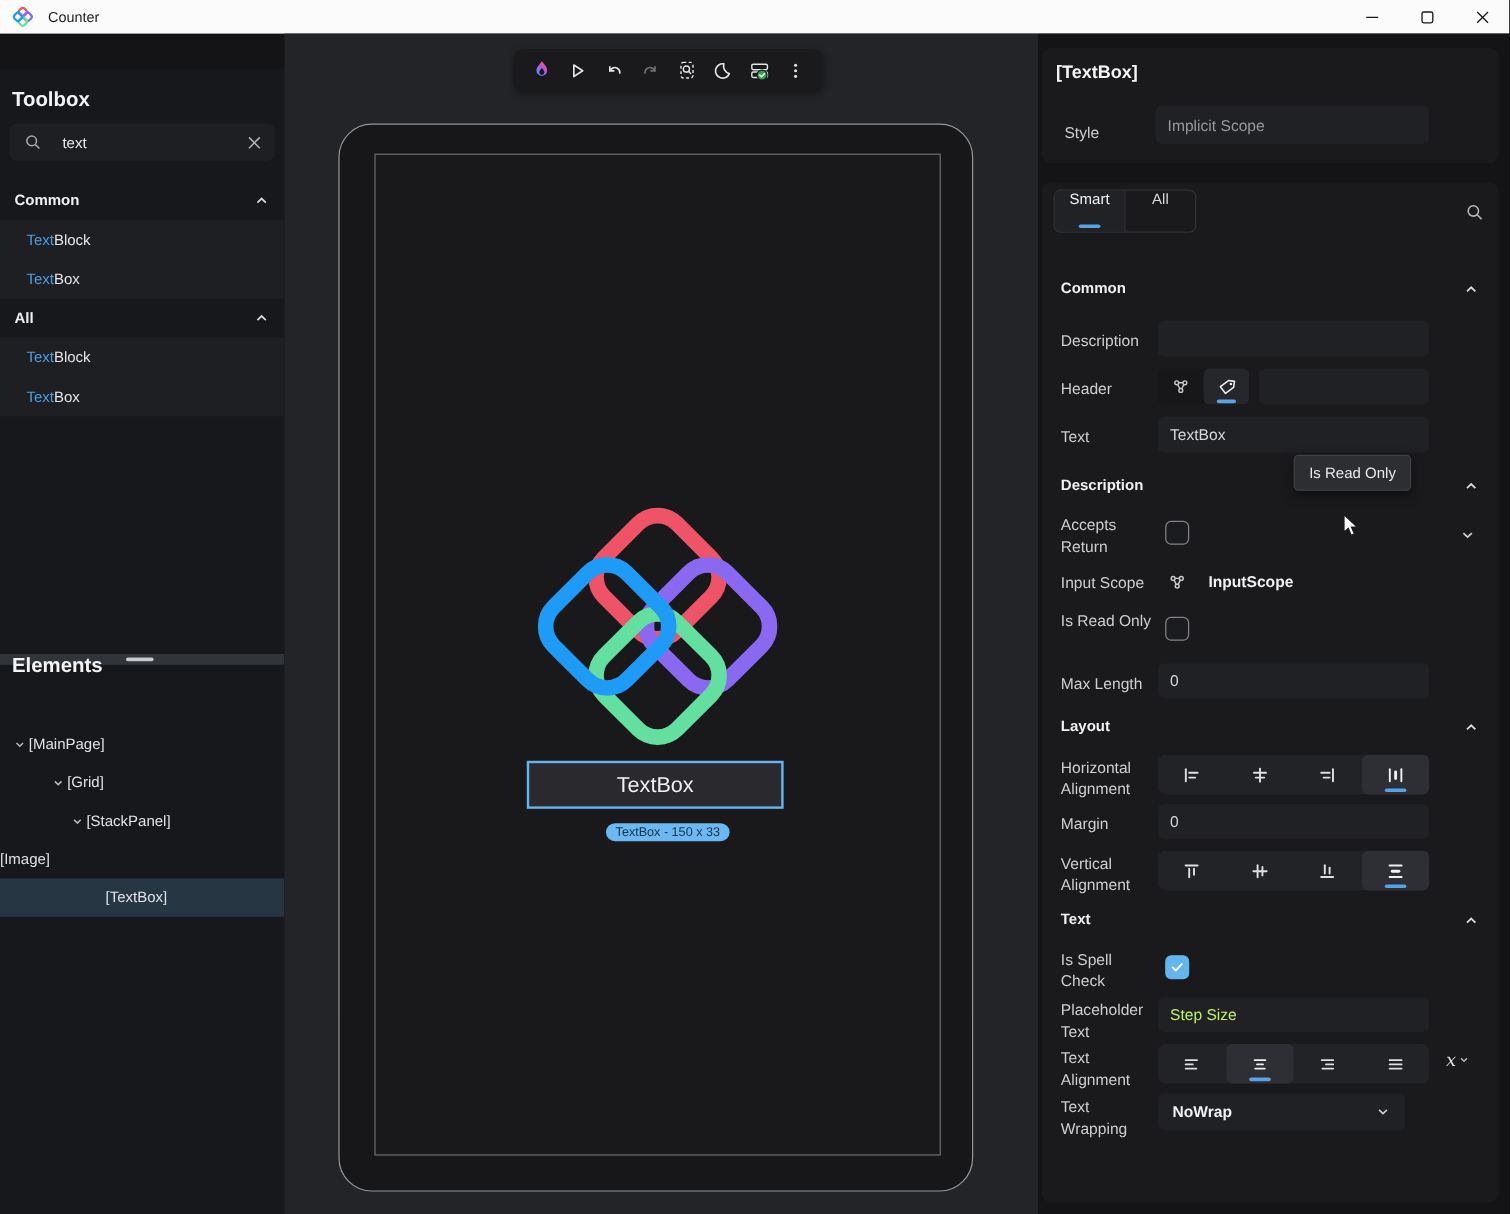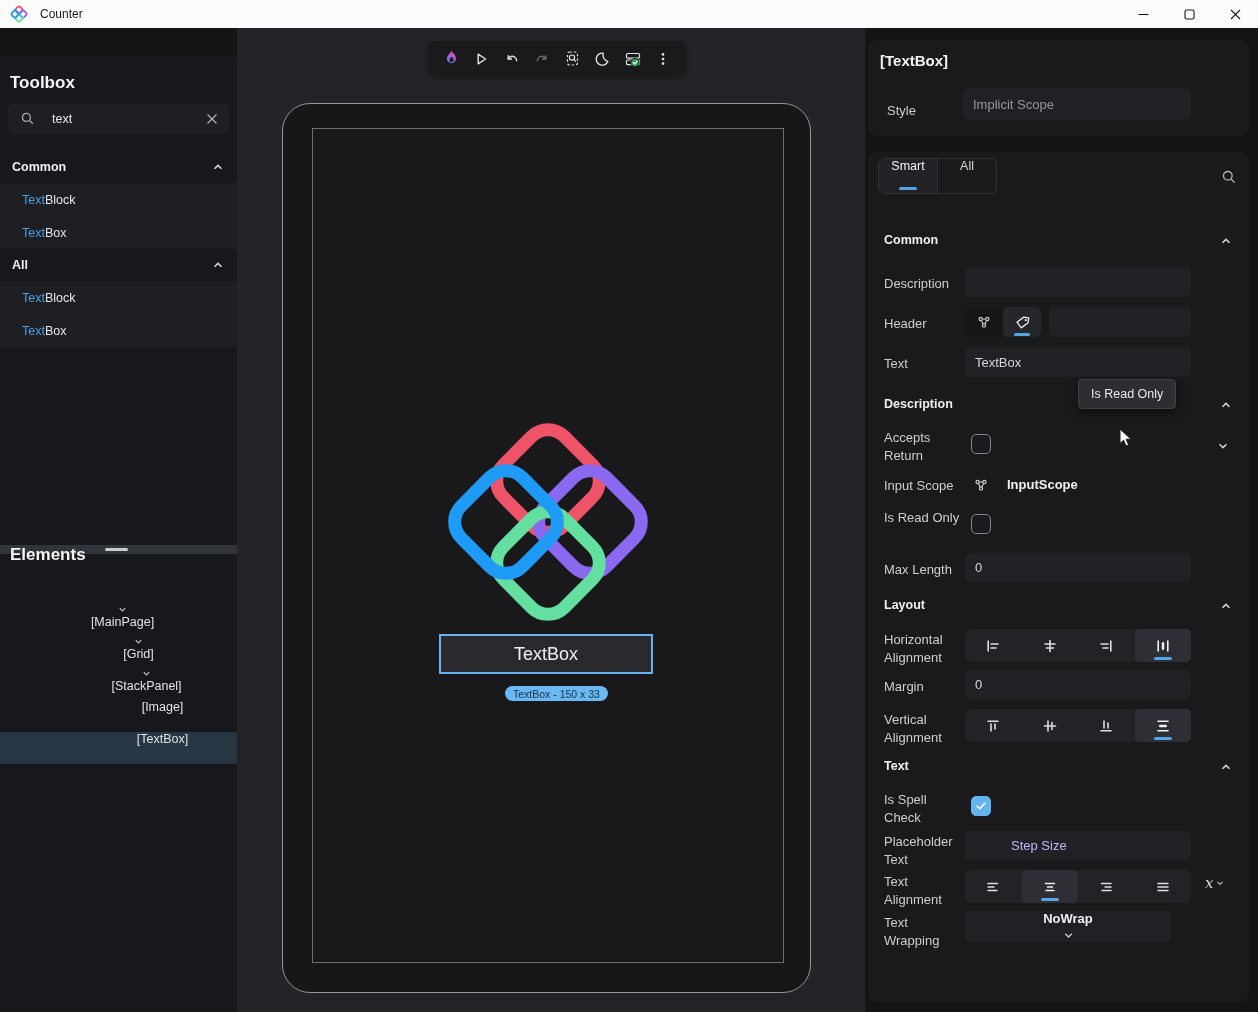--- a/index.html
+++ b/index.html
@@ -15,63 +15,63 @@
   .panel-title{font-size:17px;font-weight:bold;color:#F4F4F6;}
   .searchbox{background:#1E1F23;border-radius:6px;display:flex;align-items:center;}
   .search-val{font-size:12.5px;color:#E9E9EB;margin-left:12px;}
   .sec-row{display:flex;align-items:center;justify-content:space-between;padding:0 12px;}
   .sec-hdr{font-size:12.5px;font-weight:bold;color:#EFEFF1;}
   .tb-list{background:#1E1F22;}
   .tb-item{height:33px;display:flex;align-items:center;padding-left:22px;font-size:12.5px;color:#E6E6E8;}
   .tb-item .m{color:#4E9FE0;}
   .splitter{background:#313438;}
   .splitter-handle{background:#C9CCCE;border-radius:2px;}
-  .tree-row{height:32px;display:flex;align-items:center;font-size:12.5px;color:#E2E2E4;flex-direction:column;}
+  .tree-row{height:32px;display:flex;align-items:center;font-size:12.5px;color:#E2E2E4;}
   .tree-row.sel{background:#263642;}
   .tree-chev{width:16px;display:flex;justify-content:center;}
   
   .canvas{left:237px;top:28px;width:628px;height:984px;background:#222427;}
   .designbar{background:#1A1A1D;border-radius:8px;display:flex;align-items:center;justify-content:space-around;
              box-shadow:0 2px 6px rgba(0,0,0,.35);padding:0 8px;}
   .ic{display:flex;align-items:center;justify-content:center;width:26px;height:26px;}
   .device{border:1.5px solid #96969A;border-radius:28px;background:#17171A;}
   .screen{border:1px solid #6E6E72;background:#19191C;}
   .cv-textbox{background:#2A2A2E;border:2px solid #64B4F0;display:flex;align-items:center;justify-content:center;
               font-size:18px;color:#F0F0F2;}
   .size-badge{background:#6CB8F2;border-radius:8px;font-size:10.5px;color:#15344A;display:flex;align-items:center;
               padding:0 8px;height:15px;}
   
   .inspector{left:865px;top:28px;width:393px;height:984px;background:#141417;}
   .card{background:#1A1A1D;border-radius:8px;}
   .insp-title{font-size:15px;font-weight:bold;color:#F4F4F6;}
   .lbl{font-size:13px;color:#CDCED1;line-height:1.35;}
   .inp{background:#202125;border-radius:5px;font-size:13px;color:#D6D7D9;display:flex;align-items:center;padding:0 10px;}
   .ghost{color:#97989B;}
-  .soft{color:#c4b5fd;margin-left:36px;}
+  .soft{color:#bef264;}
   .tabgroup{border:1px solid #313237;border-radius:6px;display:flex;overflow:hidden;}
   .tab{flex:1;display:flex;justify-content:center;font-size:12.5px;color:#D8D8DA;position:relative;}
   .tab.sel{background:#212226;color:#F2F2F4;}
   .tab.sel:after{content:"";position:absolute;bottom:3px;left:50%;transform:translateX(-50%);
                  width:18px;height:3px;border-radius:2px;background:#55A4E8;}
   .tab + .tab{border-left:1px solid #313237;}
   .algroup{background:#222327;border-radius:6px;display:flex;}
   .alcell{flex:1;display:flex;align-items:center;justify-content:center;position:relative;}
   .alcell.sel{background:#2E2F34;border-radius:5px;}
   .alcell.sel:after{content:"";position:absolute;bottom:2px;left:50%;transform:translateX(-50%);
                     width:18px;height:3px;border-radius:2px;background:#55A4E8;}
   .iconbtn{width:38px;height:30px;display:flex;align-items:center;justify-content:center;position:relative;background:#17171A;}
   .iconbtn.sel{background:#26272B;border-radius:5px;}
   .iconbtn.sel:after{content:"";position:absolute;bottom:1px;left:50%;transform:translateX(-50%);
                      width:16px;height:3px;border-radius:2px;background:#55A4E8;}
   .checkbox{width:20px;height:20px;border:1px solid #84858A;border-radius:5px;background:#1B1C1F;box-sizing:border-box;}
   .checkbox.on{background:#64B4EE;border-color:#64B4EE;display:flex;align-items:center;justify-content:center;}
   .tooltip{background:#2D2E32;border:1px solid #404147;border-radius:4px;color:#E9E9EB;font-size:12.5px;
            display:flex;align-items:center;padding:0 12px;box-shadow:0 3px 9px rgba(0,0,0,.5);}
   .bold-val{font-size:13px;font-weight:bold;color:#F0F0F2;}
-  .select{background:#202125;border-radius:5px;display:flex;align-items:center;justify-content:space-between;padding:0 12px;flex-direction:column;}
+  .select{background:#202125;border-radius:5px;display:flex;align-items:center;justify-content:space-between;padding:0 12px;}
   .xvar{font-family:"DejaVu Serif",serif;font-style:italic;font-size:15px;color:#DCDCDE;}
 </style>
 </head>
 <body>
 
 <div id="app">
 
   <div class="abs titlebar">
     <span class="ic" style="margin-left:6px">
       <svg width="18" height="18" viewBox="0 0 20 20">
@@ -179,21 +179,21 @@
         <span>[Grid]</span>
       </div>
       <div class="tree-row" style="padding-left:56px">
         <span class="tree-chev">
             <svg width="11" height="11" viewBox="0 0 12 12">
               <polyline points="3,4.5 6,7.5 9,4.5" fill="none" stroke="#B9BABD" stroke-width="1.4"></polyline>
             </svg>
           </span>
         <span>[StackPanel]</span>
       </div>
-      <div class="tree-row" style="padding-left:88px">
+      <div class="tree-row" style="">
         <span>[Image]</span>
       </div>
       <div class="tree-row sel" style="padding-left:88px">
         <span>[TextBox]</span>
       </div>
     </div>
   </div>
 
   <div class="abs canvas">
 

